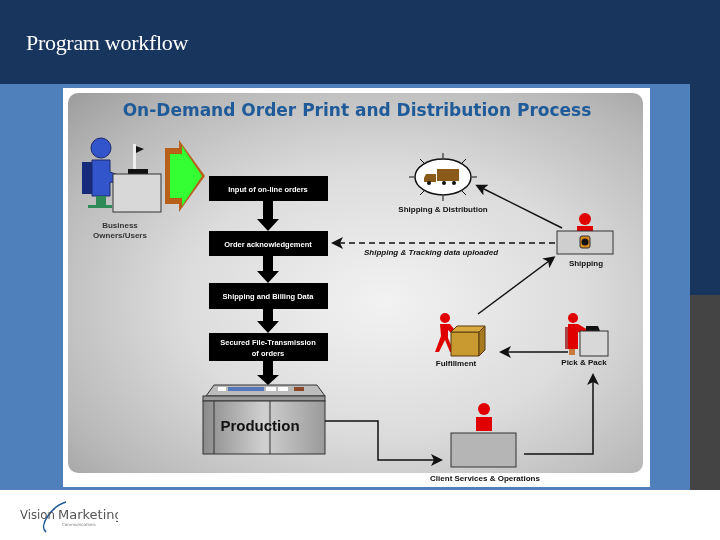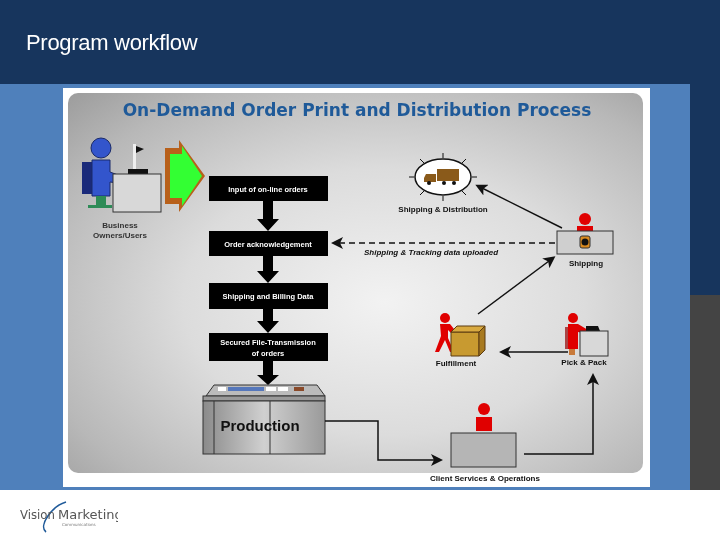--- a/index.html
+++ b/index.html
@@ -1,18 +1,18 @@
 <!DOCTYPE html>
 <html><head>
 <meta charset="utf-8">
 <style>
   html,body{margin:0;padding:0;}
   body{width:720px;height:540px;position:relative;overflow:hidden;background:#ffffff;font-family:"Liberation Sans",sans-serif;}
   .header{position:absolute;left:0;top:0;width:720px;height:84px;background:#17355d;}
-  .title{position:absolute;left:26px;top:30px;color:#ffffff;font-family:Liberation Sans, sans-serif;font-size:22px;letter-spacing:-0.3px;}
+  .title{position:absolute;left:26px;top:30px;color:#ffffff;font-family:Liberation Serif, serif;font-size:22px;letter-spacing:-0.3px;}
   .band{position:absolute;left:0;top:84px;width:690px;height:406px;background:#4f80bb;}
   .rcol-top{position:absolute;left:690px;top:84px;width:30px;height:211px;background:#17355d;}
   .rcol-bot{position:absolute;left:690px;top:295px;width:30px;height:195px;background:#444444;}
   .frame{position:absolute;left:63px;top:88px;width:587px;height:399px;background:#ffffff;}
   .panel{position:absolute;left:68px;top:93px;width:575px;height:380px;border-radius:10px;
     background:radial-gradient(ellipse at 55% 55%,#f2f2f2 0%,#dcdcdc 45%,#b8b8b8 80%,#9c9c9c 100%);}
   .diagram{position:absolute;left:0;top:0;width:720px;height:540px;}
   .lbl{font-family:"Liberation Sans",sans-serif;font-weight:bold;}
   .logo{position:absolute;left:18px;top:500px;width:100px;height:34px;}
 </style>

